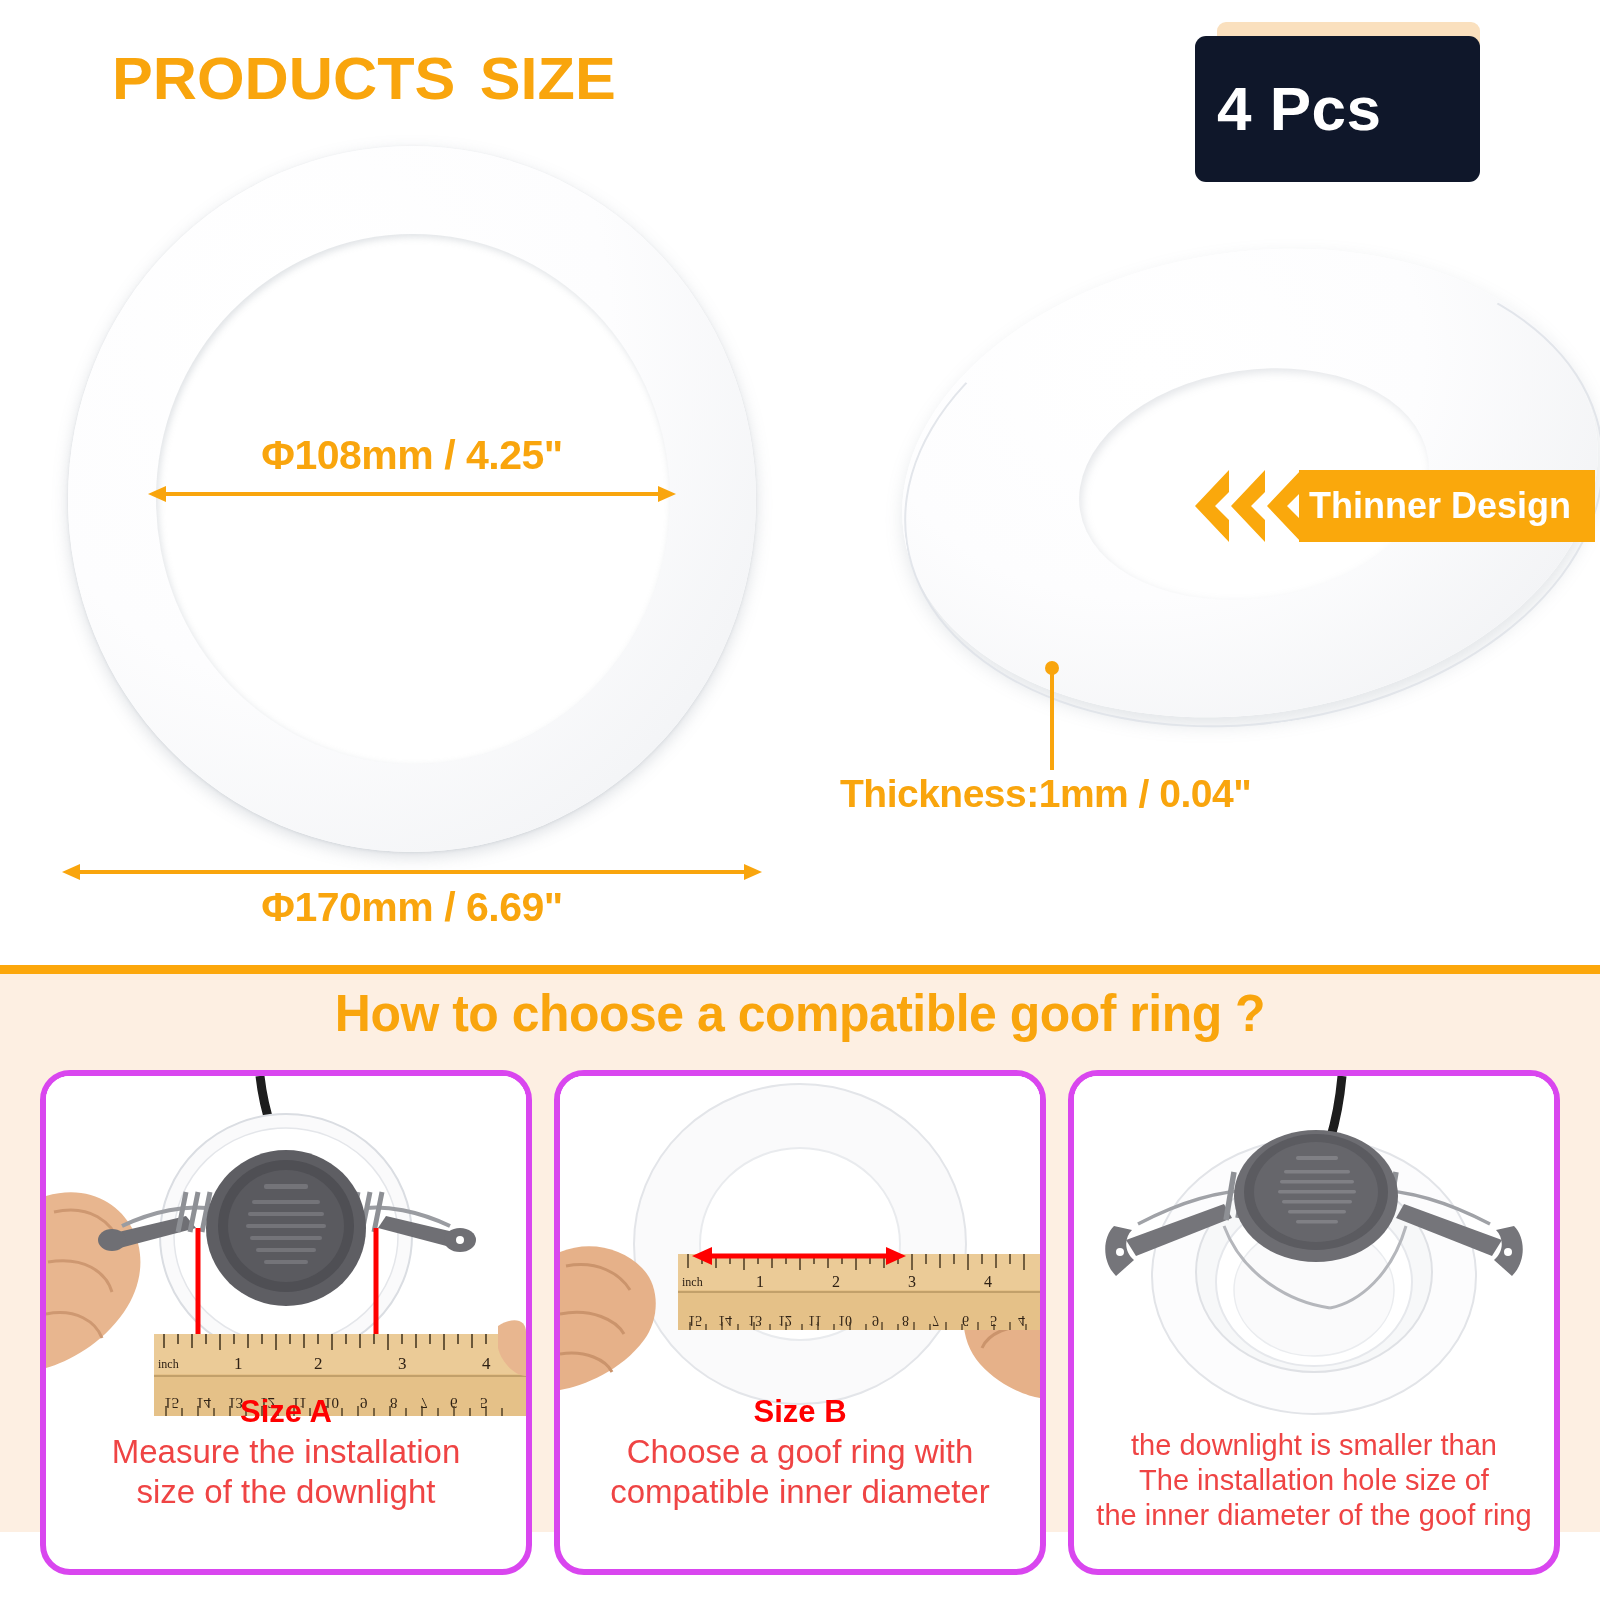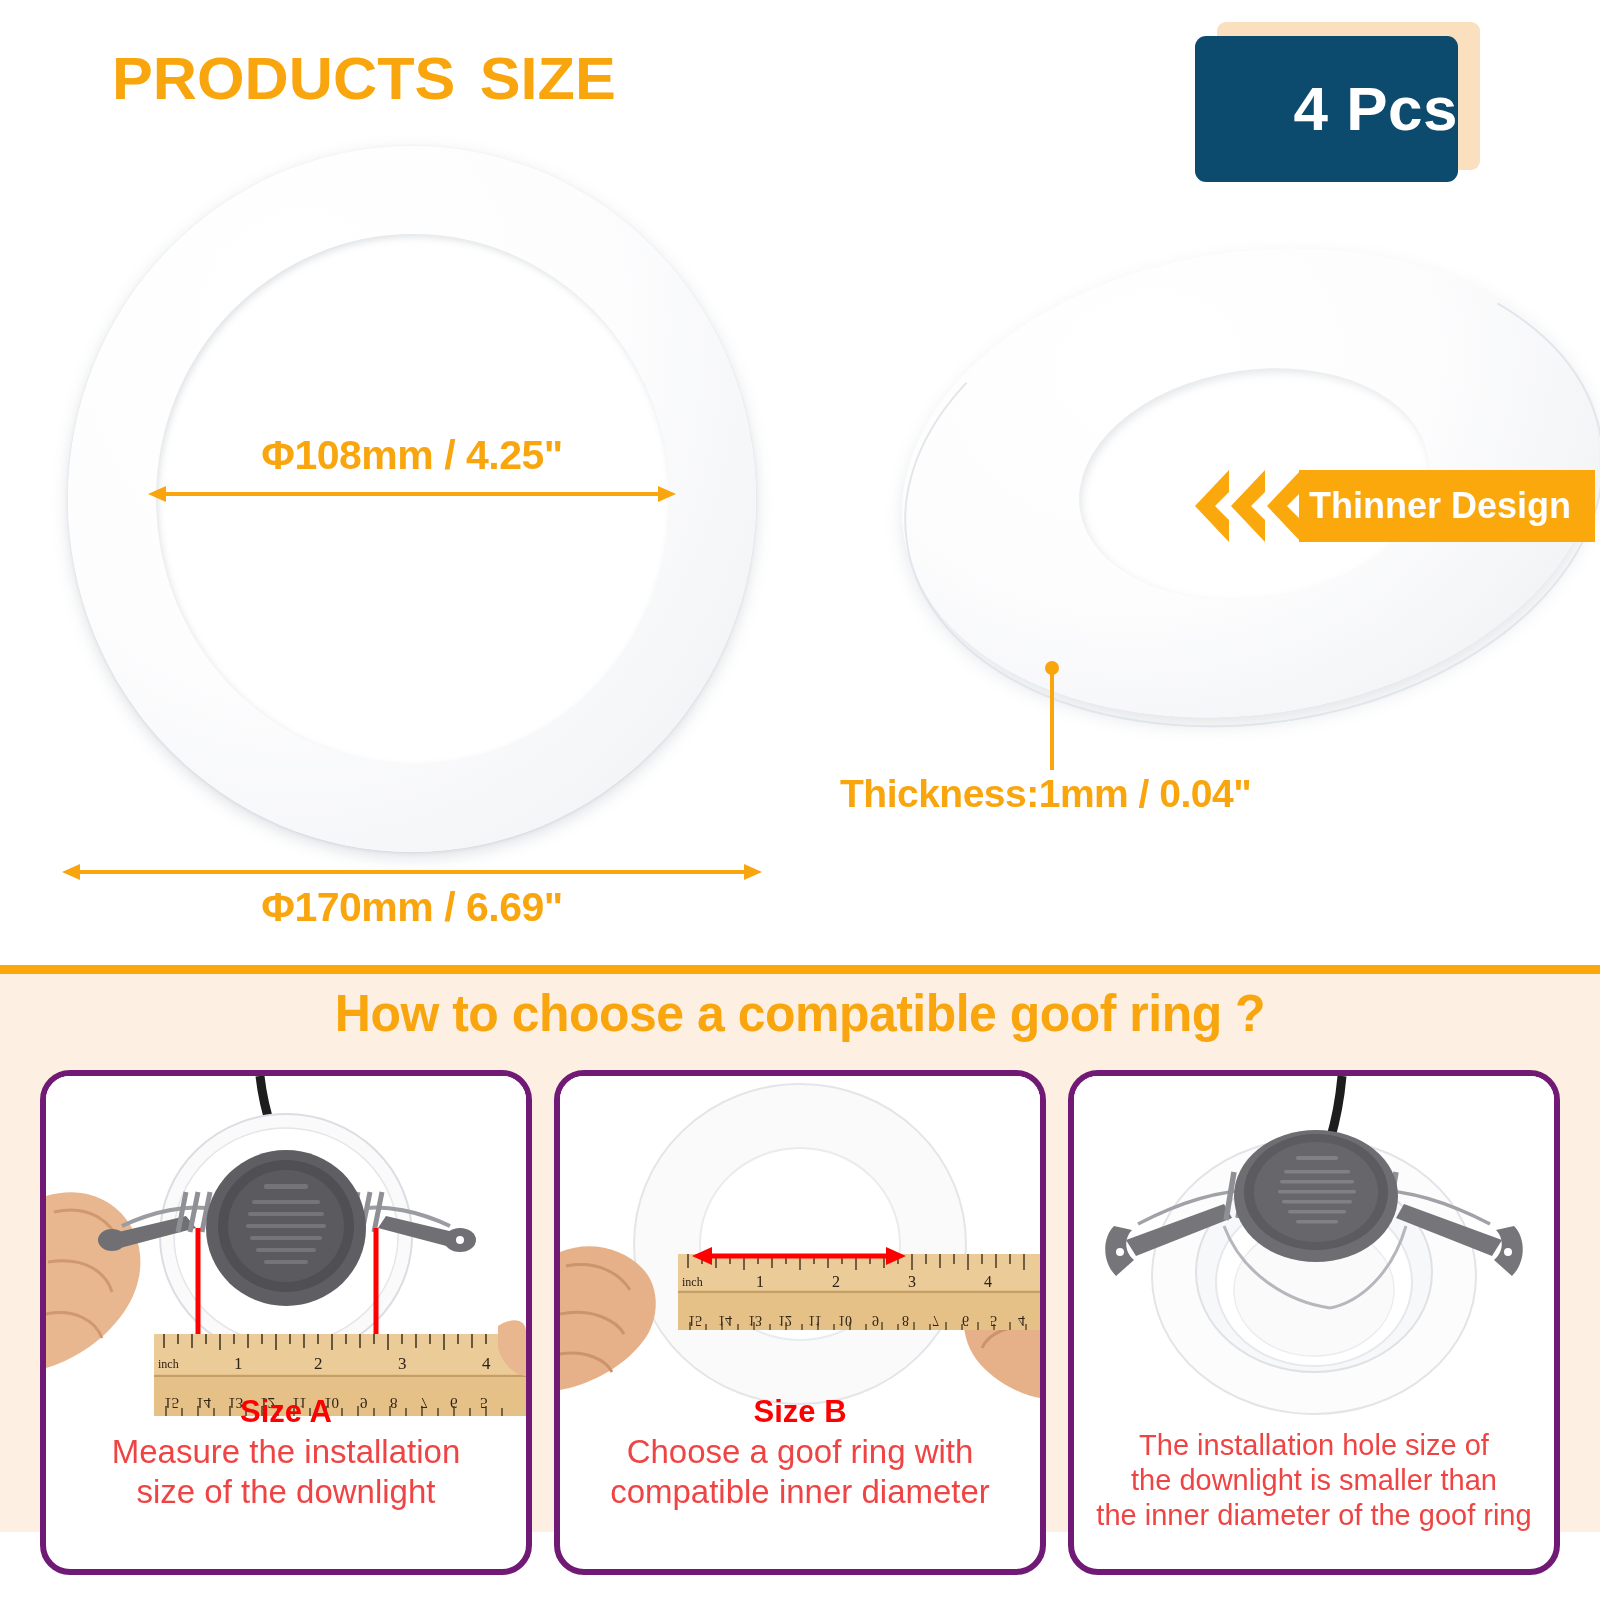--- a/index.html
+++ b/index.html
@@ -62,25 +62,26 @@
     height: 148px;
     background: #FAE0BE;
     border-radius: 9px;
   }
   #pcs-badge-card {
     position: absolute;
     left: 0px;
     top: 14px;
     width: 263px;
     height: 146px;
-    background: #0c4a6e;
+    background: #0f172a;
     border-radius: 11px;
     display: flex;
     align-items: center;
-    justify-content: flex-end;
+    justify-content: flex-start;
+    padding-left: 22px;
   }
   #pcs-badge-label {
     color: #ffffff;
     font-size: 62px;
     font-weight: bold;
     letter-spacing: 0.5px;
     line-height: 1;
   }
 
   
@@ -306,21 +307,21 @@
     width: 1520px;
     height: 505px;
     display: flex;
     justify-content: space-between;
   }
   .panel {
     position: relative;
     width: 492px;
     height: 505px;
     background: #ffffff;
-    border: 6px solid #701a75;
+    border: 6px solid #d946ef;
     border-radius: 30px;
     box-sizing: border-box;
     overflow: hidden;
   }
   .panel-photo {
     position: relative;
     width: 100%;
     height: 340px;
     background: #ffffff;
     overflow: hidden;
@@ -763,22 +764,22 @@
               <rect x="210" y="94" width="66" height="3.5" rx="1.7"></rect>
               <rect x="206" y="104" width="74" height="3.5" rx="1.7"></rect>
               <rect x="204" y="114" width="78" height="3.5" rx="1.7"></rect>
               <rect x="208" y="124" width="70" height="3.5" rx="1.7"></rect>
               <rect x="214" y="134" width="58" height="3.5" rx="1.7"></rect>
               <rect x="222" y="144" width="42" height="3.5" rx="1.7"></rect>
             </g>
           </svg>
         </div>
         <div class="panel-caption small">
+          <span class="cap-line">the downlight is smaller than</span>
           <span class="cap-line">The installation hole size of</span>
-          <span class="cap-line">the downlight is smaller than</span>
           <span class="cap-line">the inner diameter of the goof ring</span>
         </div>
       </div>
 
     </div>
   </div>
 
 </div>
 
 </body></html>

